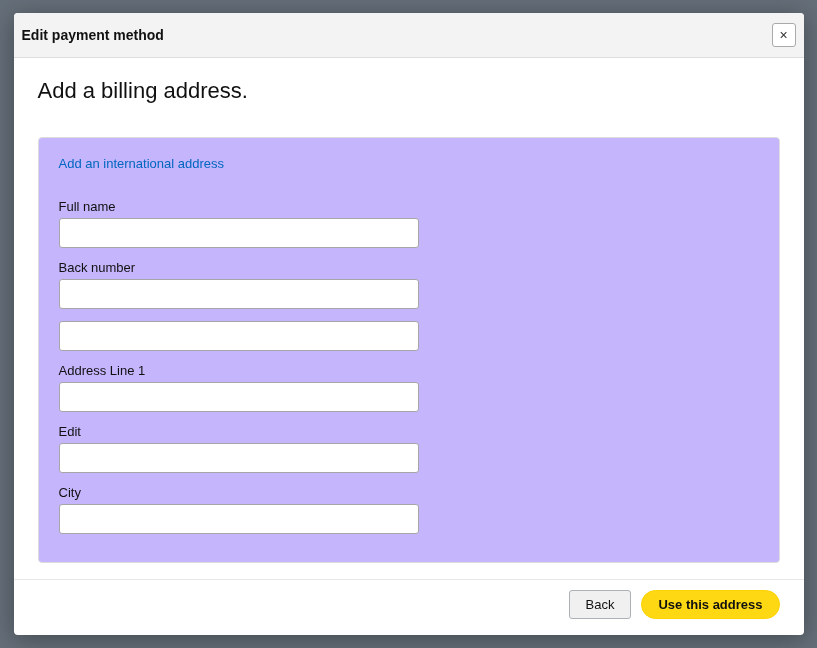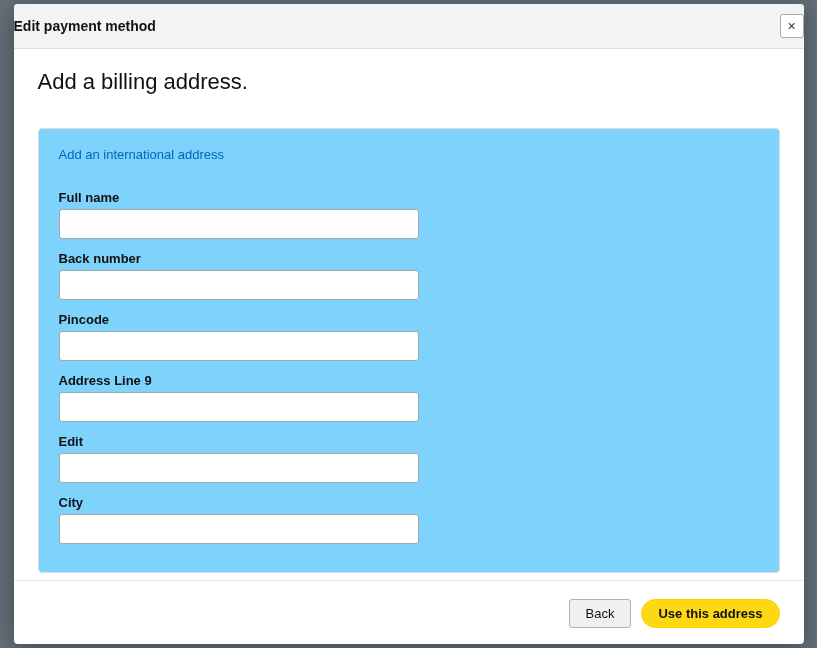--- a/index.html
+++ b/index.html
@@ -34,21 +34,21 @@
       box-shadow: 0 4px 24px rgba(0,0,0,0.35);
       width: 790px;
       max-height: 640px;
       display: flex;
       flex-direction: column;
     }
 
     .modal-header {
       background: #f3f3f3;
       border-bottom: 1px solid #ddd;
-      padding: 10px 0;
+      padding: 10px 8px;
       display: flex;
       align-items: center;
       justify-content: space-between;
       border-radius: 4px 4px 0 0;
     }
 
     .modal-title {
       font-size: 14px;
       font-weight: bold;
       color: #111;
@@ -78,59 +78,59 @@
       font-size: 22px;
       font-weight: normal;
       color: #111;
       margin-bottom: 33px;
     }
 
     .form-container {
       border: 1px solid #ddd;
       border-radius: 4px;
       padding: 16px 20px;
-      background: #7dd3fc;
+      background: #c4b5fd;
     }
 
     .intl-link {
       color: #0066c0;
       font-size: 13px;
       text-decoration: none;
       display: inline-block;
       margin-bottom: 16px;
       cursor: pointer;
     }
 
     .form-field {
       margin-bottom: 12px;
     }
 
     .form-label {
       font-size: 13px;
-      font-weight: bold;
+      font-weight: normal;
       color: #111;
       display: block;
       margin-bottom: 4px;
       margin-top: 12px;
     }
 
     .form-input {
       width: 360px;
       height: 30px;
       border: 1px solid #a6a6a6;
       border-radius: 3px;
       padding: 4px 8px;
       font-size: 13px;
       color: #111;
       background: #fff;
       outline: none;
     }
 
     .modal-footer {
-      padding: 18px 24px 16px 24px;
+      padding: 10px 24px 16px 24px;
       display: flex;
       justify-content: flex-end;
       gap: 10px;
       border-top: 1px solid #e8e8e8;
     }
 
     .btn-back {
       background: #f0f0f0;
       border: 1px solid #adb1b8;
       border-radius: 3px;
@@ -176,26 +176,25 @@
         <label class="form-label" for="full-name-input">Full name</label>
         <input class="form-input" id="full-name-input" type="text" style="">
       </div>
 
       <div class="form-field">
         <label class="form-label" for="phone-number-input">Back number</label>
         <input class="form-input" id="phone-number-input" type="text" style="">
       </div>
 
       <div class="form-field">
-        <label class="form-label" for="pincode-input">Pincode</label>
         <input class="form-input" id="pincode-input" type="text" style="">
       </div>
 
       <div class="form-field">
-        <label class="form-label" for="address-line1-input">Address Line 9</label>
+        <label class="form-label" for="address-line1-input">Address Line 1</label>
         <input class="form-input" id="address-line1-input" type="text" style="">
       </div>
 
 
       <div class="form-field">
         <label class="form-label" for="city-input">Edit</label>
         <input class="form-input" id="city-input" type="text" style="">
       </div>
 
       <div class="form-field">

